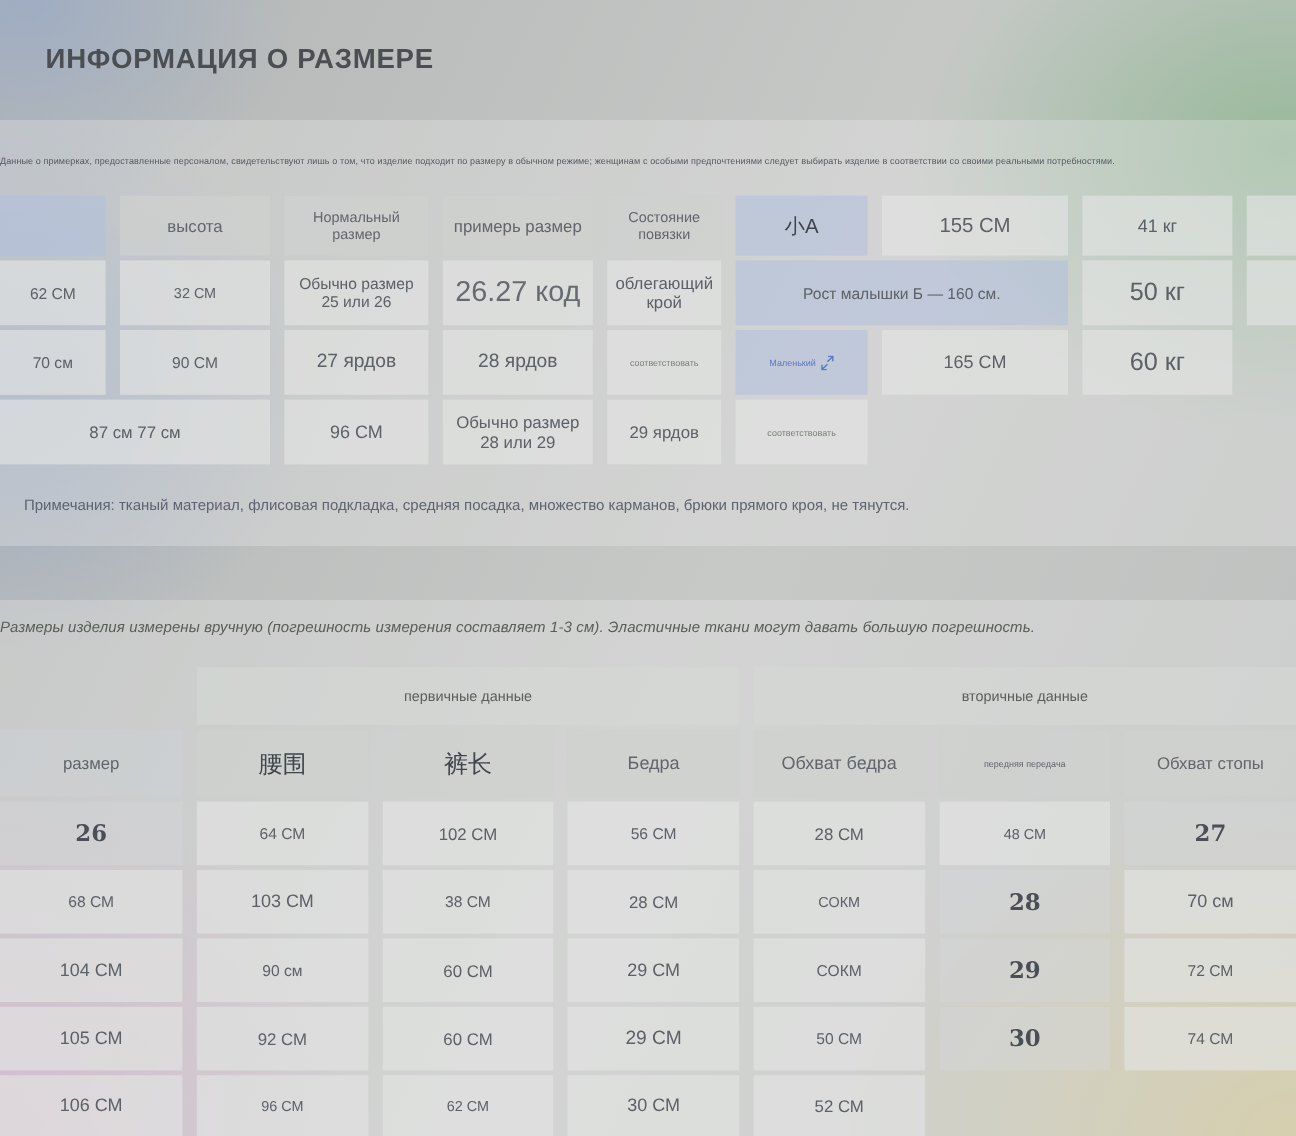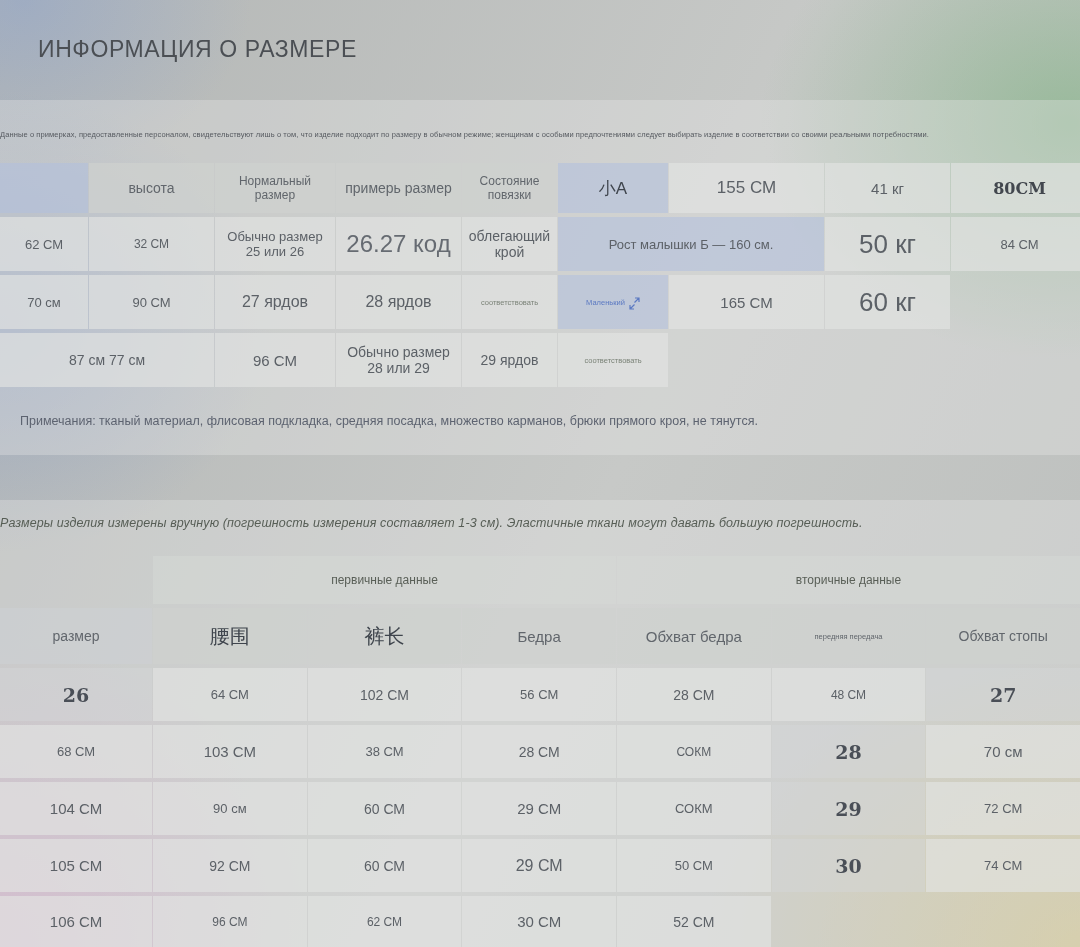--- a/index.html
+++ b/index.html
@@ -8,36 +8,36 @@
     font-family:"Liberation Sans",sans-serif;color:#5c6167;
     background:
       radial-gradient(430px 330px at 99% 13%, rgba(118,176,122,0.55), rgba(118,176,122,0) 72%),
       radial-gradient(520px 400px at 100% 100%, rgba(215,196,118,0.62), rgba(215,196,118,0) 72%),
       radial-gradient(430px 430px at 0% 100%, rgba(210,146,197,0.52), rgba(210,146,197,0) 72%),
       radial-gradient(380px 320px at 0% 34%, rgba(120,148,205,0.42), rgba(120,148,205,0) 72%),
       radial-gradient(320px 240px at 2% 0%, rgba(126,156,214,0.38), rgba(126,156,214,0) 72%),
       linear-gradient(115deg,#b3b6b5 0%,#c7c9c7 55%,#bcbfbd 100%);
   }
   .page-title{
-    position:absolute;left:38px;top:36px;font-size:23px;font-weight:400;
+    position:absolute;left:38px;top:36px;font-size:23px;font-weight:700;
     letter-spacing:0.6px;color:#4b4f54;
   }
   .panel{position:absolute;left:0;width:1080px;background:rgba(233,235,233,0.33);}
   #panel1{top:100px;height:355px;}
   #panel2{top:500px;height:447px;}
   .tiny-disclaimer{
     position:absolute;left:0;width:1080px;text-align:left;
     font-size:7.5px;color:#55595f;letter-spacing:0.1px;
   }
   #disclaimer1{top:130px;}
   #disclaimer2{top:516px;font-size:12.5px;color:#575e56;font-style:italic;}
   .note-line{
     position:absolute;left:20px;top:414px;font-size:12.5px;color:#5d6370;
   }
-  .grid{position:absolute;left:0;width:1080px;display:grid;gap:4px 1px;}
+  .grid{position:absolute;left:0;width:1080px;display:grid;gap:4px 12px;}
   #table1{
     top:163px;
     grid-template-columns:88px 125px 120px 125px 95px 110px 155px 125px 137px;
     grid-template-rows:50px 54px 54px 54px;
   }
   #table2{
     top:556px;
     grid-template-columns:152px repeat(6,1fr);
     grid-template-rows:48px 56px 53px 53px 53px 53px 51px;
   }
@@ -48,21 +48,21 @@
   .hdr{background:rgba(206,209,207,0.72);color:#61666c;font-size:12.5px;}
   .grp{background:rgba(213,216,214,0.55);font-size:12px;color:#595f57;}
   .lbl{background:rgba(176,192,222,0.55);}
   .rowlbl{background:rgba(213,215,218,0.45);font-family:"DejaVu Serif",serif;font-weight:600;font-size:19px;color:#4a4f57;}
   .spacer{background:transparent;}
   .span2{grid-column:span 2;}
   .span3{grid-column:span 3;}
   .span4{grid-column:span 4;}
   .s7{font-size:7.5px;}  .s12{font-size:12px;} .s13{font-size:13px;}
   .s14{font-size:14px;}  .s15{font-size:15px;} .s16{font-size:16px;}
-  .s17{font-size:17px;}  .s20{font-size:20px;} .s21{font-size:26px;text-align:right;}
+  .s17{font-size:17px;}  .s20{font-size:20px;} .s21{font-size:21px;text-align:right;}
   .s24{font-size:24px;font-weight:400;color:#666b72;}
   .serifb{font-family:"DejaVu Serif",serif;font-weight:700;color:#42474e;}
   .dark{color:#3f454d;}
   .muted-green{color:#7a8277;}
   .blue-text{color:#5b79c2;}
   .lbl-flex{gap:4px;}
   .exp-icon{width:11px;height:13px;display:inline-block;}
 </style>
 </head>
 <body>

